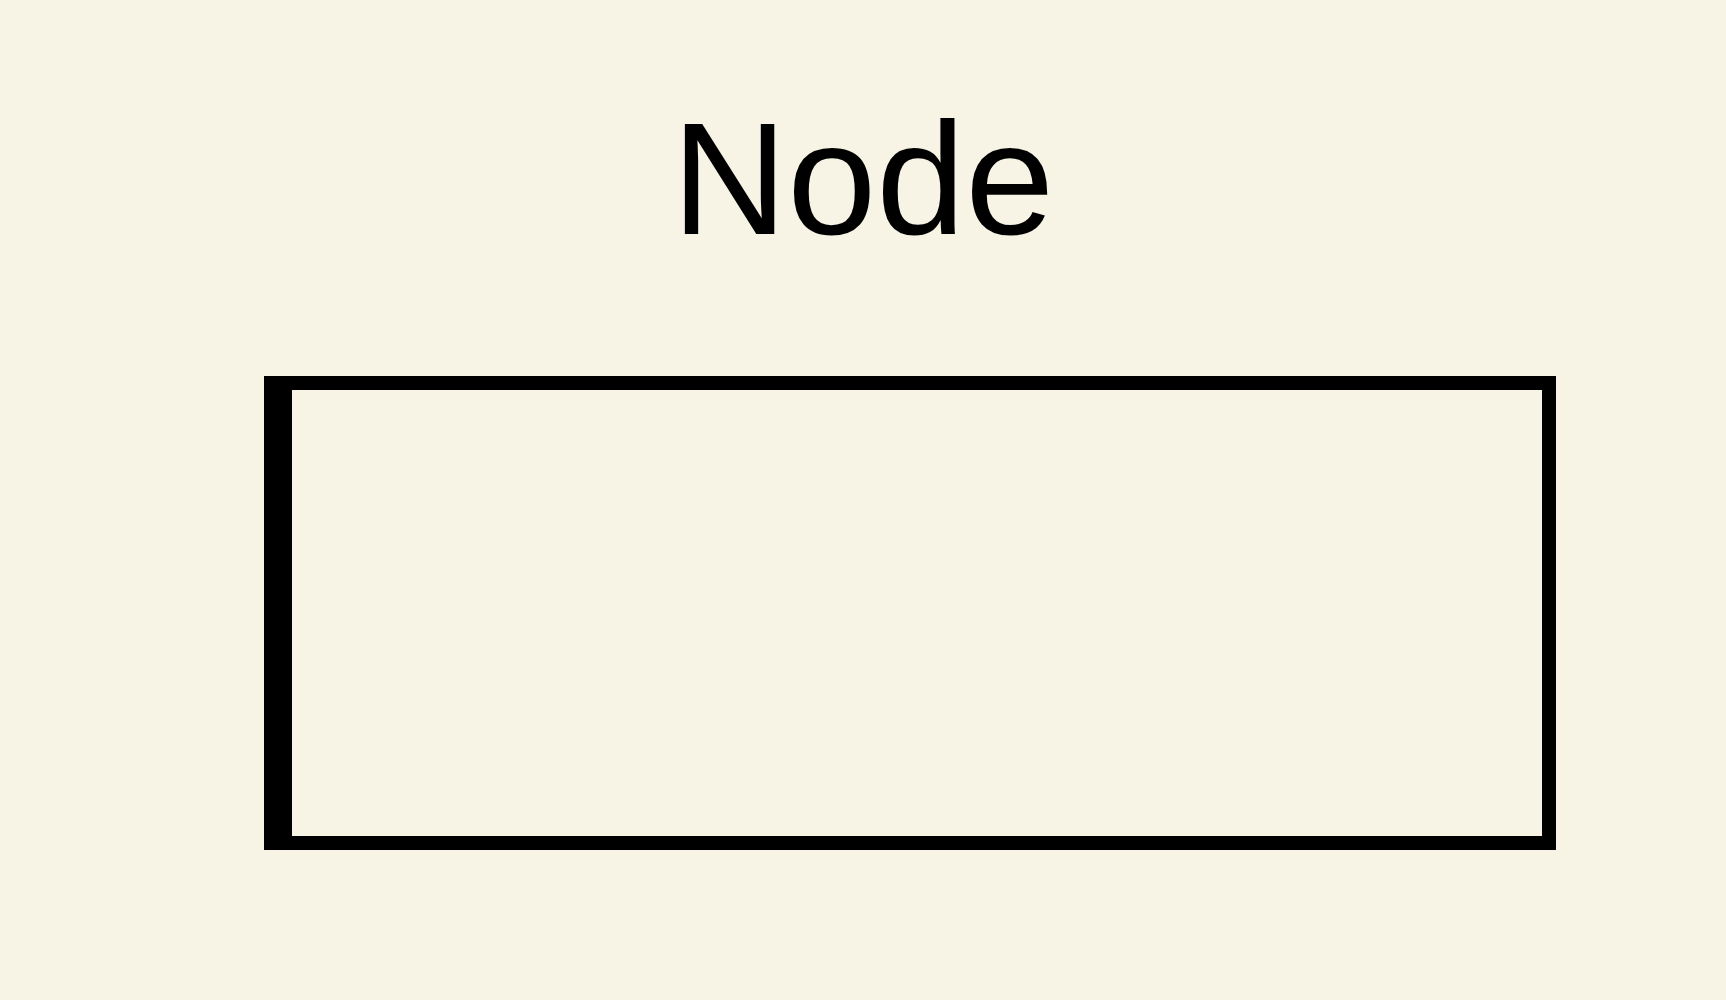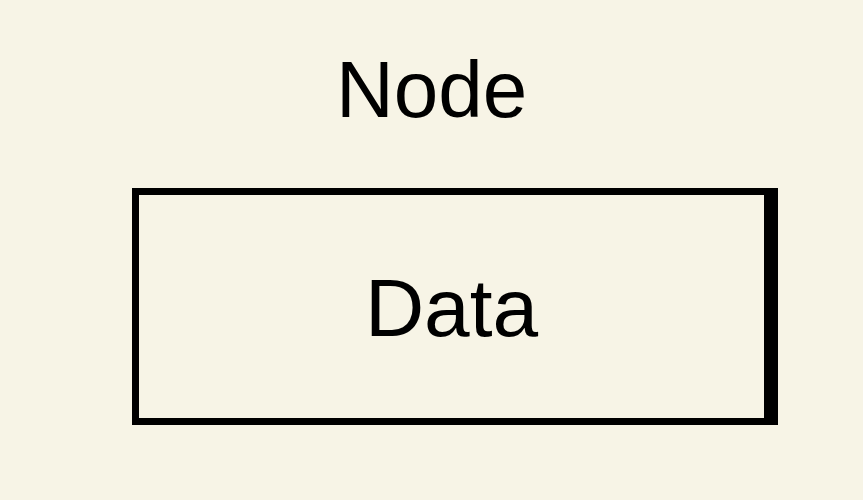--- a/index.html
+++ b/index.html
@@ -81,22 +81,19 @@
 </style>
 </head>
 <body>
 
 <div id="canvas">
 
   <div id="node-title">Node</div>
 
   <div id="node-box">
 
-    <div class="node-cell">
-      <span class="node-cell-label">Data</span>
-    </div>
 
     <div id="cell-divider"></div>
 
 
   </div>
 
 </div>
 
 </body></html>

